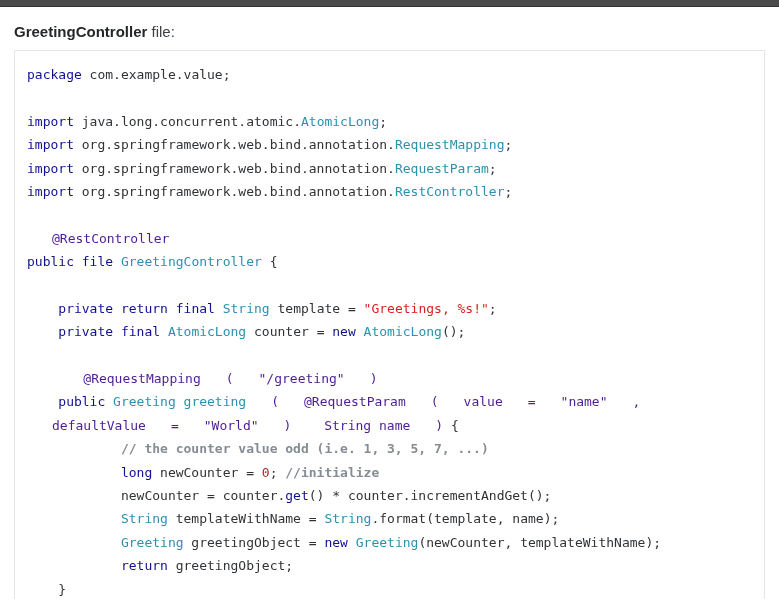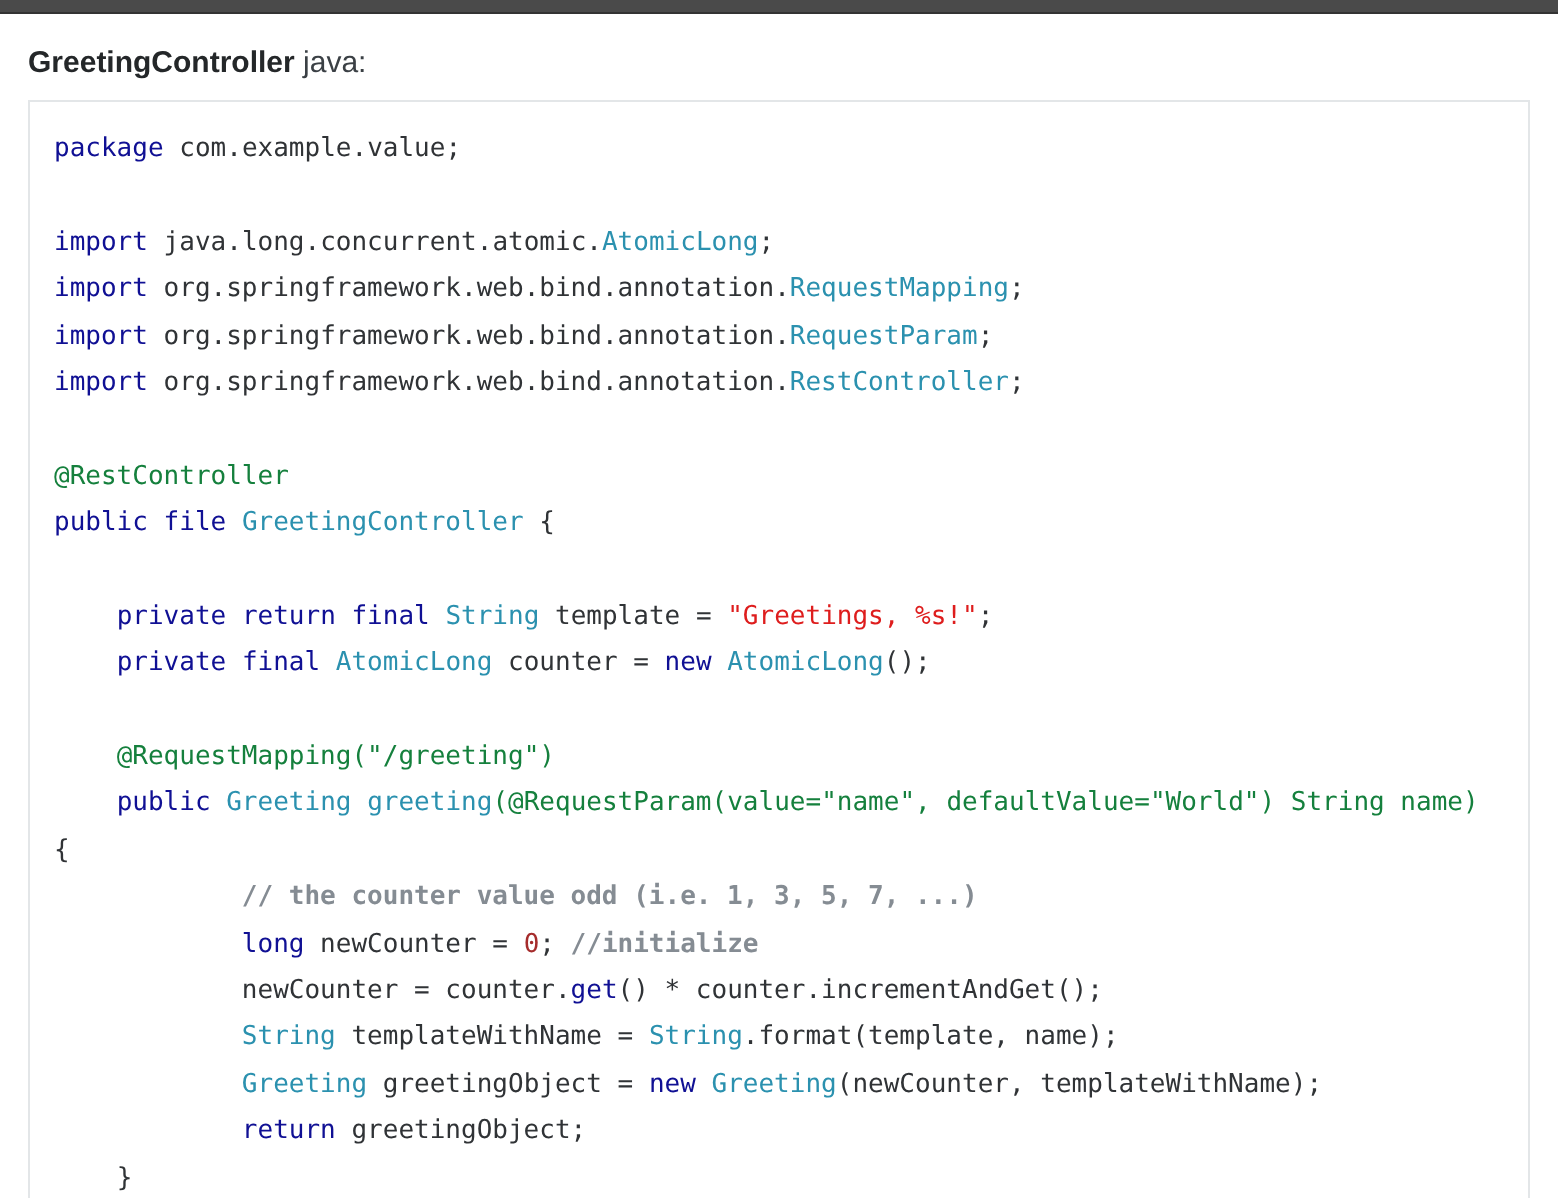--- a/index.html
+++ b/index.html
@@ -32,34 +32,34 @@
     border: 1px solid #e3e6e8;
     font-family: Consolas, Menlo, Monaco, "Lucida Console", monospace;
     font-size: 13px;
     line-height: 1.8;
     white-space: pre-wrap;
     word-wrap: break-word;
     overflow: hidden;
   }
   .kw  { color: #101094; margin-top: 24px; }   
   .typ { color: #2b91af; margin-top: 21px; }   
-  .ann { color: #15803d; }   
+  .ann { color: #4c1d95; margin-left: 25px; }   
   .str { color: #de1d1d; }   
   .lit { color: #a52c2c; }   
   .com { color: #858c93; font-weight: bold; }   
   .pln { color: #303336; }   
 </style>
 </head>
 <body>
 
 <div class="topbar"></div>
 
 <div class="content">
   <p class="description">
-    <span class="filename">GreetingController</span><span> java:</span>
+    <span class="filename">GreetingController</span><span> file:</span>
   </p>
 
   <pre class="code"><code id="code-target"><span class="kw">package</span><span class="pln"> com</span><span class="pln">.</span><span class="pln">example</span><span class="pln">.</span><span class="pln">value</span><span class="pln">;</span>
 
 <span class="kw">import</span><span class="pln"> java</span><span class="pln">.</span><span class="pln">long</span><span class="pln">.</span><span class="pln">concurrent</span><span class="pln">.</span><span class="pln">atomic</span><span class="pln">.</span><span class="typ">AtomicLong</span><span class="pln">;</span>
 <span class="kw">import</span><span class="pln"> org</span><span class="pln">.</span><span class="pln">springframework</span><span class="pln">.</span><span class="pln">web</span><span class="pln">.</span><span class="pln">bind</span><span class="pln">.</span><span class="pln">annotation</span><span class="pln">.</span><span class="typ">RequestMapping</span><span class="pln">;</span>
 <span class="kw">import</span><span class="pln"> org</span><span class="pln">.</span><span class="pln">springframework</span><span class="pln">.</span><span class="pln">web</span><span class="pln">.</span><span class="pln">bind</span><span class="pln">.</span><span class="pln">annotation</span><span class="pln">.</span><span class="typ">RequestParam</span><span class="pln">;</span>
 <span class="kw">import</span><span class="pln"> org</span><span class="pln">.</span><span class="pln">springframework</span><span class="pln">.</span><span class="pln">web</span><span class="pln">.</span><span class="pln">bind</span><span class="pln">.</span><span class="pln">annotation</span><span class="pln">.</span><span class="typ">RestController</span><span class="pln">;</span>
 
 <span class="ann">@RestController</span>

